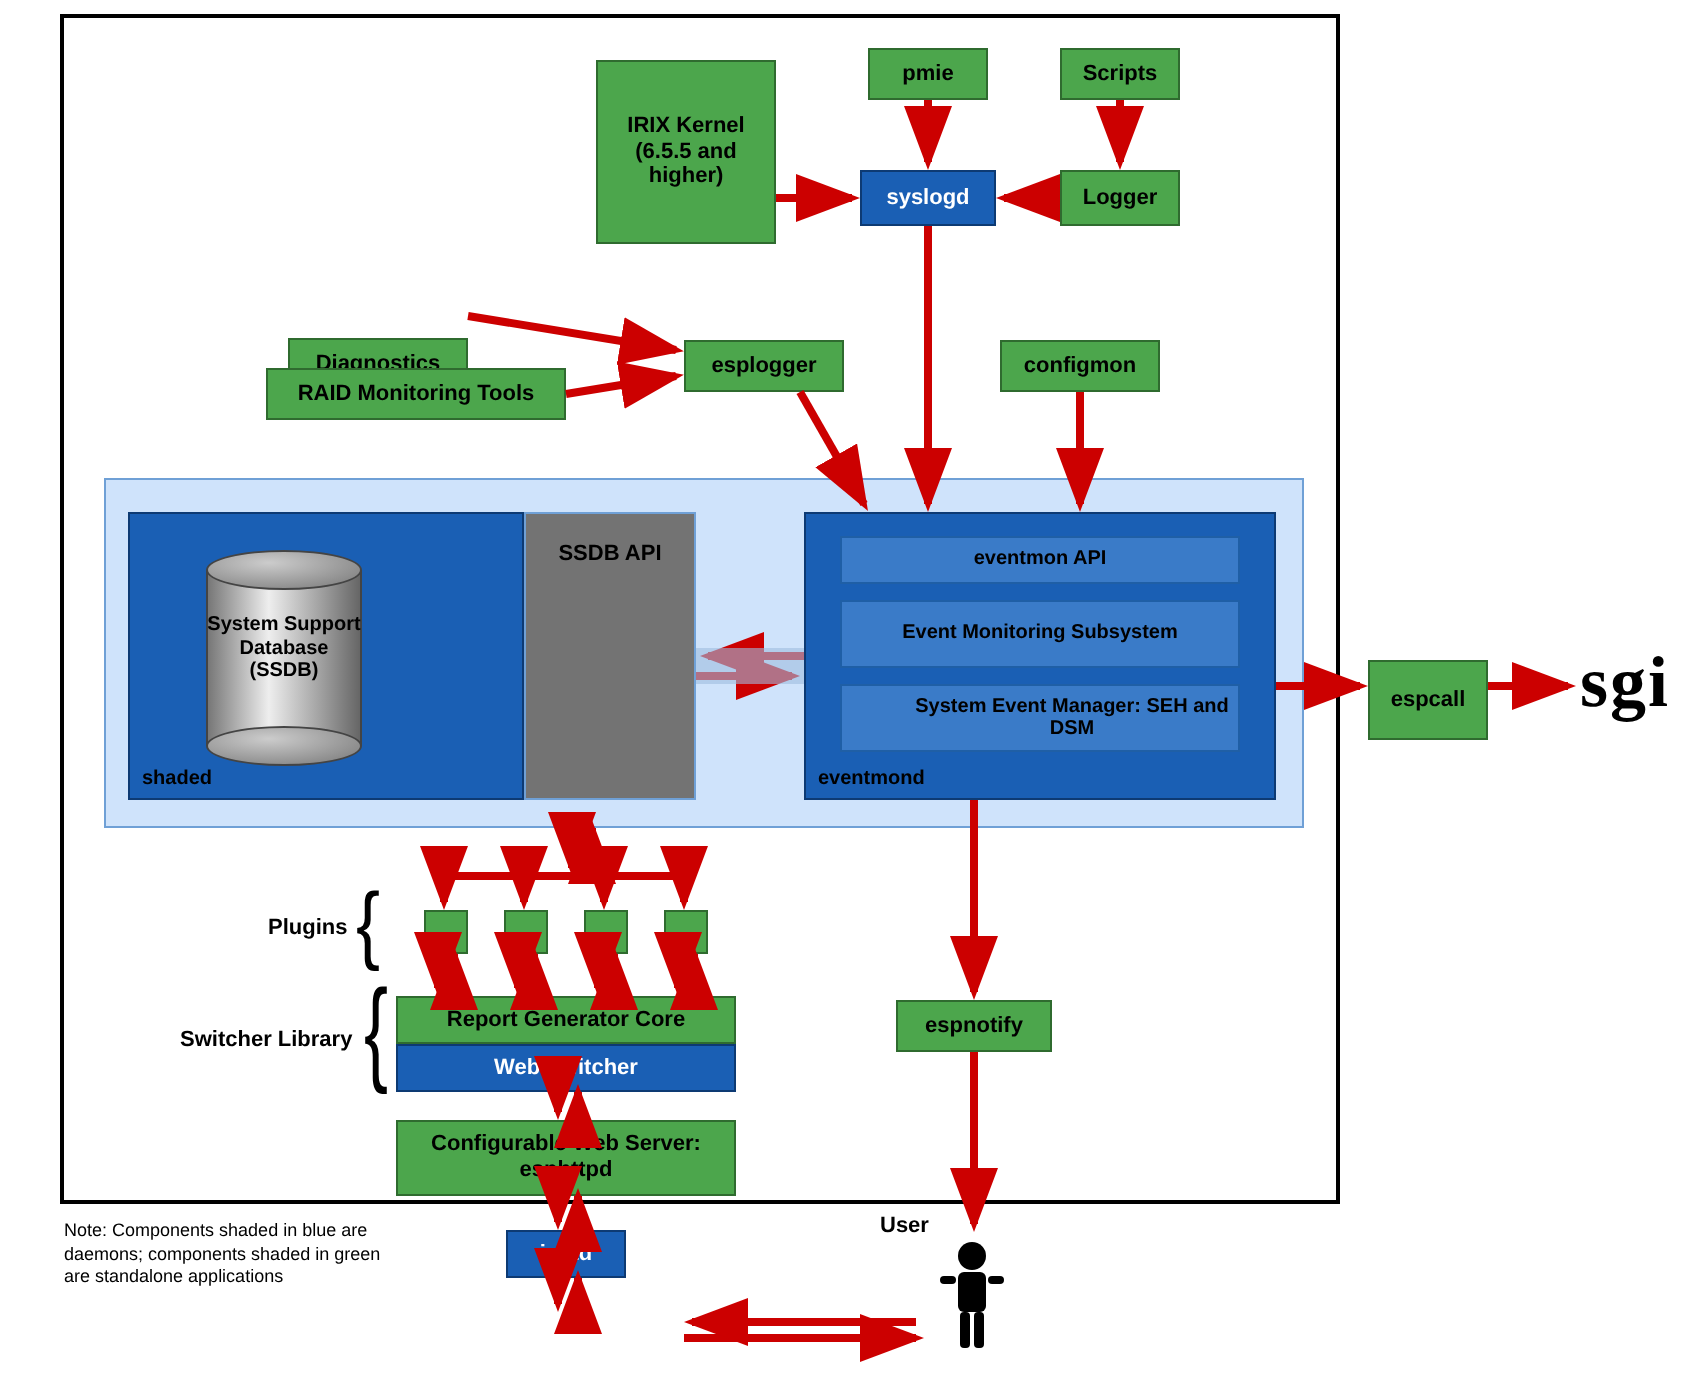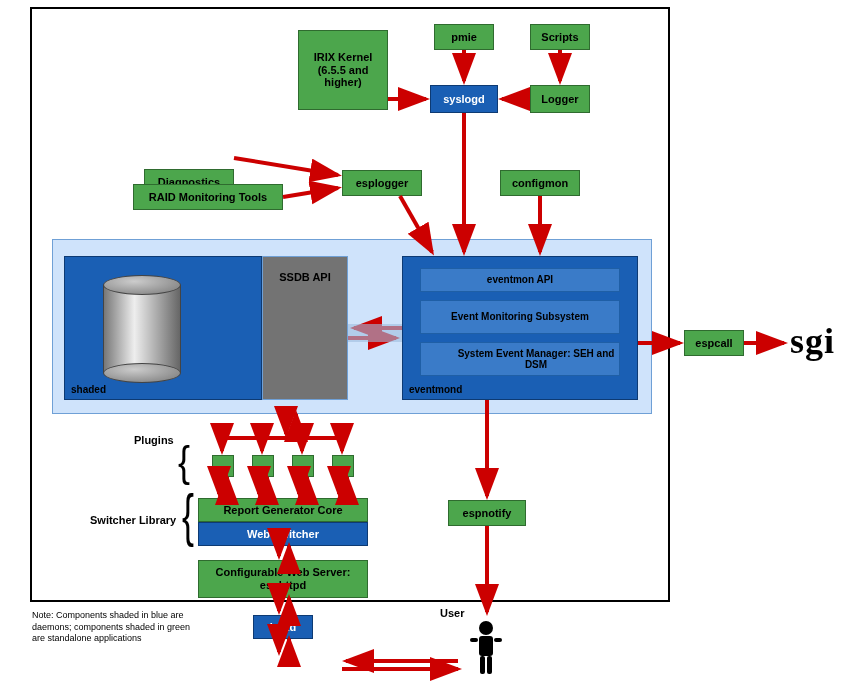--- a/index.html
+++ b/index.html
@@ -109,21 +109,21 @@
     font-weight: bold;
     color: #000;
   }
 </style>
 </head>
 <body>
 <div class="stage">
 
 <div class="border-box" style="left:30px; top:7px; width:640px; height:595px;"></div>
 
-<div id="b-irix" class="box green" style="left: 298px; top: 30px; width: 90px; height: 80px;">IRIX Kernel (6.5.5 and higher)</div>
+<div id="b-irix" class="box green" style="left: 298px; top: 30px; width: 90px; height: 92px;">IRIX Kernel (6.5.5 and higher)</div>
 <div id="b-pmie" class="box green" style="left: 434px; top: 24px; width: 60px; height: 26px;">pmie</div>
 <div id="b-scripts" class="box green" style="left: 530px; top: 24px; width: 60px; height: 26px;">Scripts</div>
 <div id="b-syslogd" class="box blue" style="left: 430px; top: 85px; width: 68px; height: 28px;">syslogd</div>
 <div id="b-logger" class="box green" style="left: 530px; top: 85px; width: 60px; height: 28px;">Logger</div>
 <div id="b-diagnostics" class="box green" style="left: 144px; top: 145px; width: 90px; height: 26px; margin-top: 24px;">Diagnostics</div>
 <div id="b-raid" class="box green" style="left: 133px; top: 184px; width: 150px; height: 26px;">RAID Monitoring Tools</div>
 <div id="b-esplogger" class="box green" style="left: 342px; top: 170px; width: 80px; height: 26px;">esplogger</div>
 <div id="b-configmon" class="box green" style="left: 500px; top: 170px; width: 80px; height: 26px;">configmon</div>
 
 <div class="box paleblue" style="left:52px; top:239px; width:600px; height:175px;"></div>
@@ -139,39 +139,40 @@
 </div>
 
 <div class="box blueinner" style="left:420px; top:300px; width:200px; height:34px;">Event Monitoring Subsystem</div>
 <div class="box blueinner" style="left:420px; top:268px; width:200px; height:24px;">eventmon API</div>
 <div class="box blueinner" style="left:420px; top:342px; width:200px; height:34px;padding-left:36px;">System Event Manager: SEH and DSM</div>
 
 <div class="cylinder" style="left:103px; top:275px; width:78px; height:108px;">
   <div class="cyl-body" style="top:10px; left:0; width:78px; height:88px;"></div>
   <div class="cyl-top" style="top:0; height:20px;"></div>
   <div class="cyl-bot" style="top:88px; height:20px;"></div>
-</div>
-
-<span class="label" style="left:134px; top:434px;">Plugins</span>
+  <div class="cyl-text">System Support Database (SSDB)</div>
+</div>
+
+<span class="label" style="left:134px; top:458px;">Plugins</span>
 <span class="brace" style="left:178px; top:444px;">{</span>
 
 <div class="box green" style="left:212px; top:455px; width:22px; height:22px;"></div>
 <div class="box green" style="left:252px; top:455px; width:22px; height:22px;"></div>
 <div class="box green" style="left:292px; top:455px; width:22px; height:22px;"></div>
 <div class="box green" style="left:332px; top:455px; width:22px; height:22px;"></div>
 
 <span class="label" style="left:90px; top:514px;">Switcher Library</span>
 <span class="brace" style="left:182px; top:498px; transform:scaleY(1.6);">{</span>
 
 <div id="b-reportcore" class="box green" style="left: 198px; top: 498px; width: 170px; height: 24px;">Report Generator Core</div>
 <div id="b-webswitcher" class="box blue" style="left: 198px; top: 522px; width: 170px; height: 24px;">Web Switcher</div>
 <div id="b-webserver" class="box green" style="left: 198px; top: 560px; width: 170px; height: 38px;">Configurable Web Server: esphttpd</div>
 
 <div id="b-espnotify" class="box green" style="left: 448px; top: 500px; width: 78px; height: 26px;">espnotify</div>
-<div id="b-espcall" class="box green" style="left: 684px; top: 330px; width: 60px; height: 26px;">espcall</div>
+<div id="b-espcall" class="box green" style="left: 684px; top: 330px; width: 60px; height: 40px;">espcall</div>
 
 <div id="b-inetd" class="box blue" style="left: 253px; top: 615px; width: 60px; height: 24px;">inetd</div>
 
 <div class="user-icon" style="left:466px; top:620px;">
   <svg width="40" height="56" viewBox="0 0 40 56">
     <circle cx="20" cy="8" r="7" fill="#000"></circle>
     <rect x="13" y="16" width="14" height="20" rx="3" fill="#000"></rect>
     <rect x="4" y="18" width="8" height="4" rx="2" fill="#000"></rect>
     <rect x="28" y="18" width="8" height="4" rx="2" fill="#000"></rect>
     <rect x="14" y="36" width="5" height="18" rx="2" fill="#000"></rect>

